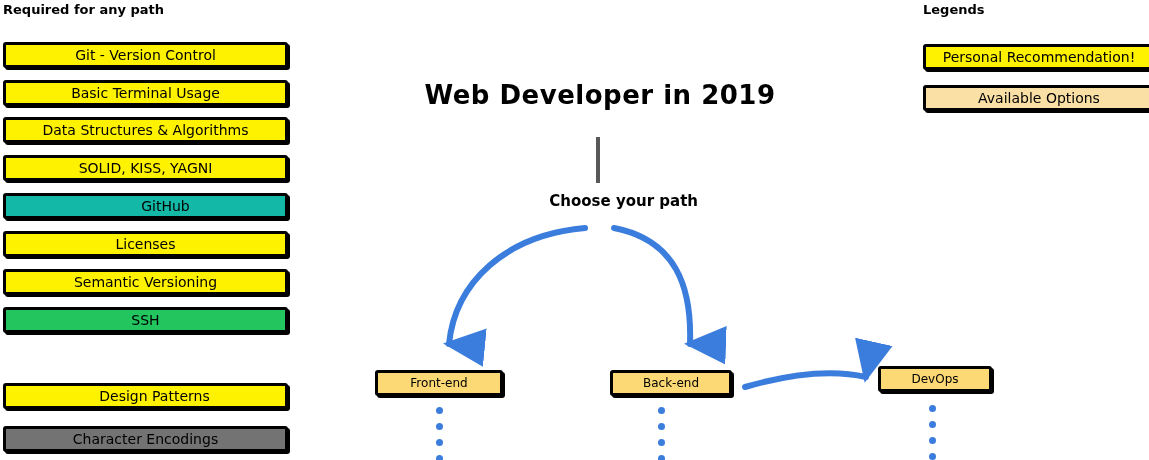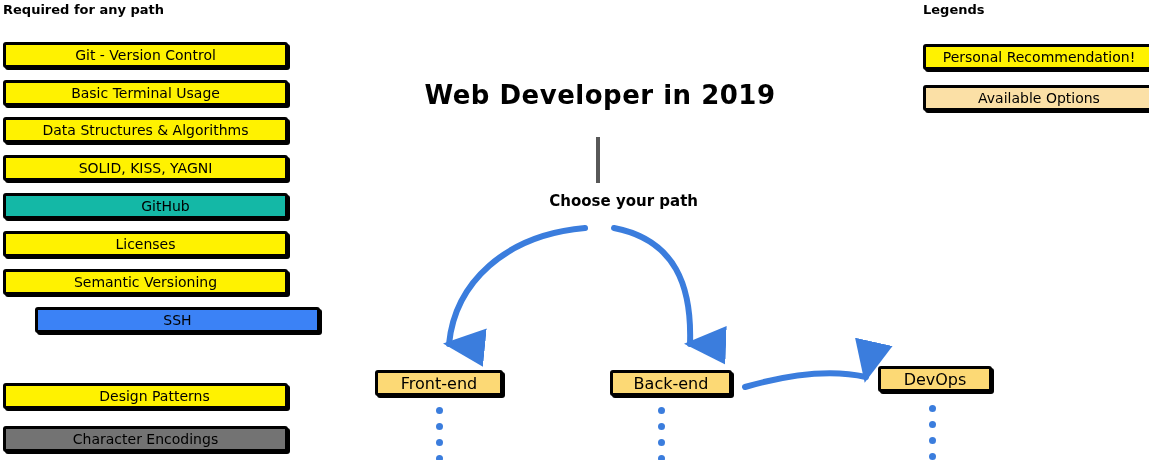--- a/index.html
+++ b/index.html
@@ -99,21 +99,21 @@
     position: absolute;
     height: 26px;
     box-sizing: border-box;
     background: #FCD975;
     border: 3px solid #000000;
     border-radius: 3px;
     box-shadow: 2px 2px 0 0 #000000;
     display: flex;
     align-items: center;
     justify-content: center;
-    font-size: 16px;
+    font-size: 12px;
     white-space: nowrap;
   }
   #box-frontend { left: 375px; top: 326px; width: 128px; }
   #box-backend  { left: 610px; top: 326px; width: 122px; }
   #box-devops   { left: 878px; top: 322px; width: 114px; }
 
   .dot-col { position: absolute; width: 7px; }
   .dot {
     width: 7px;
     height: 7px;
@@ -159,21 +159,21 @@
 <div id="sidebar">
   <div id="sidebar-title">Required for any path</div>
 
   <div class="req-box" style="top: 42px; background: rgb(255, 242, 0);">Git - Version Control</div>
   <div class="req-box" style="top: 80px; background: rgb(255, 242, 0);">Basic Terminal Usage</div>
   <div class="req-box" style="top: 117px; background: rgb(255, 242, 0);">Data Structures &amp; Algorithms</div>
   <div class="req-box" style="top: 155px; background: rgb(255, 242, 0);">SOLID, KISS, YAGNI</div>
   <div class="req-box" style="top: 193px; background: #14b8a6; padding-left: 40px;">GitHub</div>
   <div class="req-box" style="top: 231px; background: rgb(255, 242, 0);">Licenses</div>
   <div class="req-box" style="top: 269px; background: rgb(255, 242, 0);">Semantic Versioning</div>
-  <div class="req-box" style="top: 307px; background: #3b82f6; margin-left: 32px;">SSH</div>
+  <div class="req-box" style="top: 307px; background: #22c55e;">SSH</div>
   <div class="req-box" style="top: 383px; background: rgb(255, 242, 0); padding-left: 18px;">Design Patterns</div>
   <div class="req-box" style="top: 426px; background: #737373;">Character Encodings</div>
 </div>
 
 <div id="center">
 
   <div id="main-title">Web Developer in 2019</div>
 
   <div id="stem-line" style="background: rgb(88, 88, 88);"></div>
 

